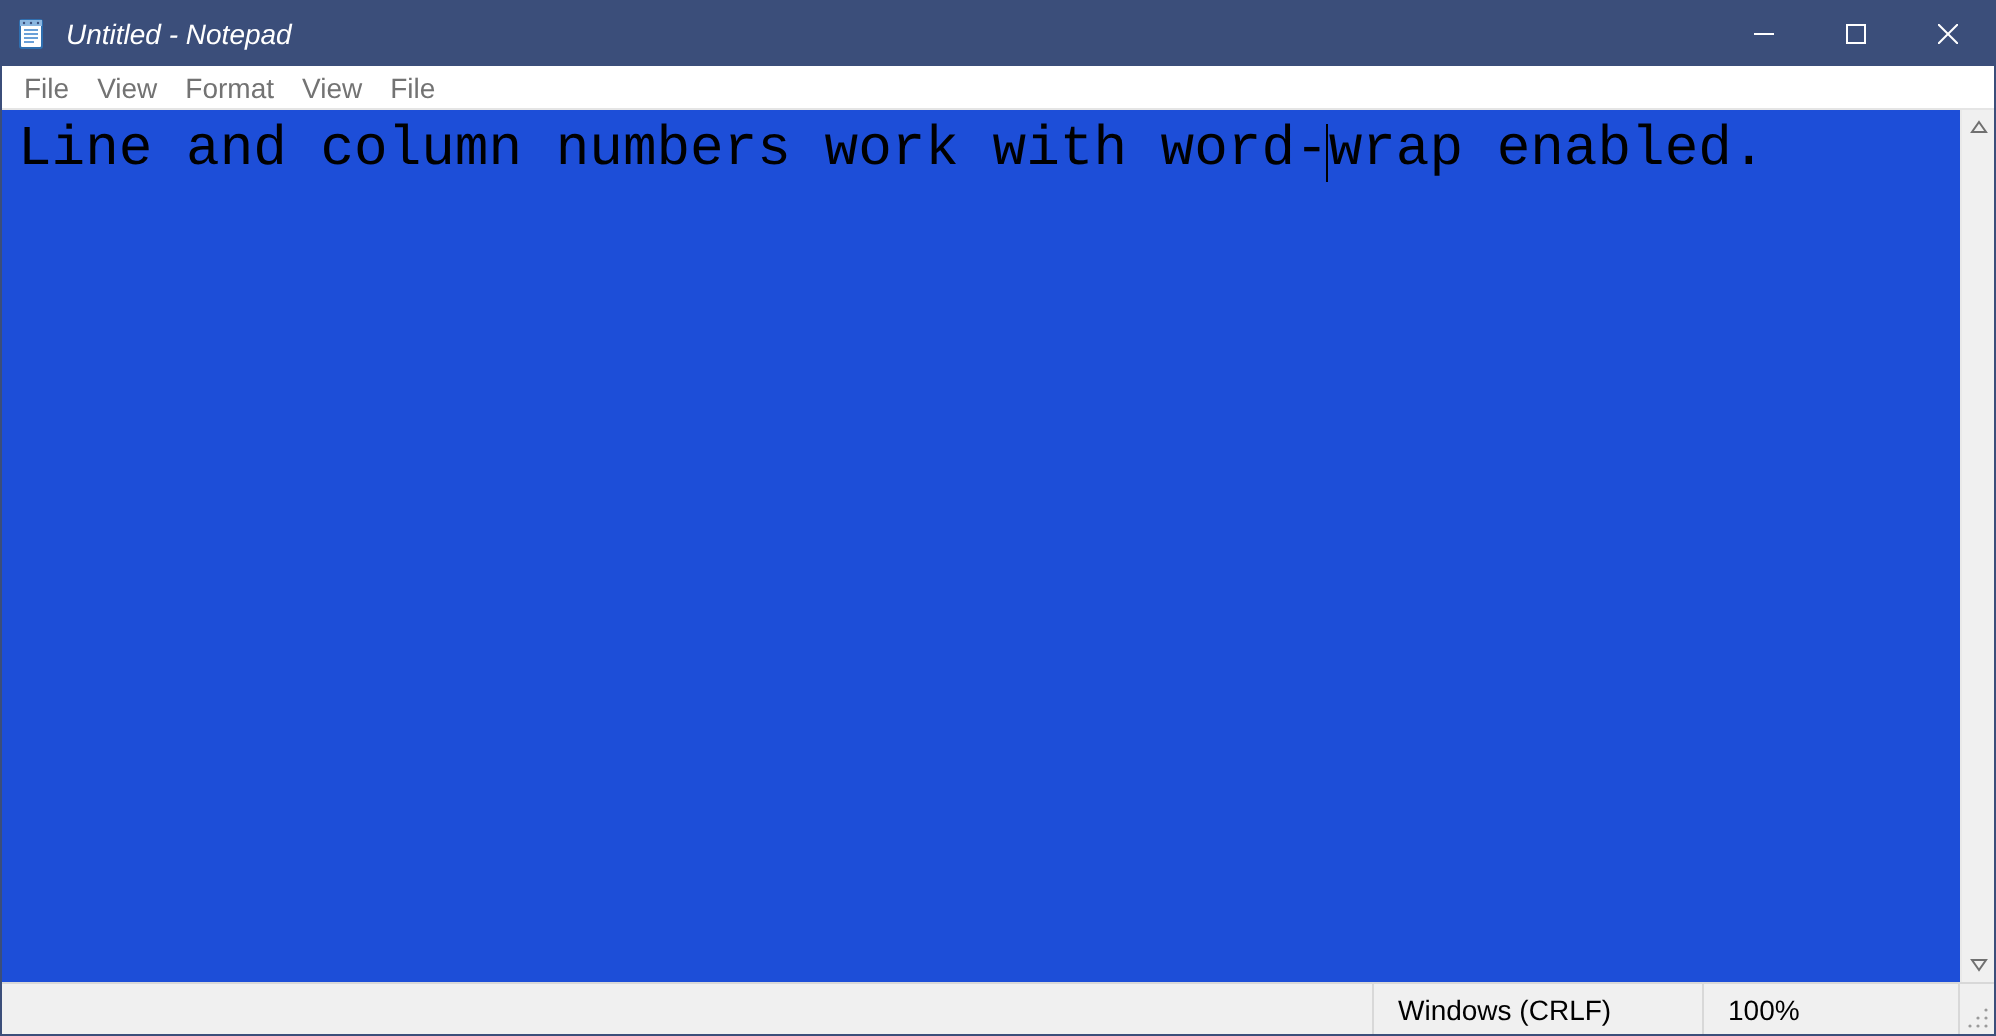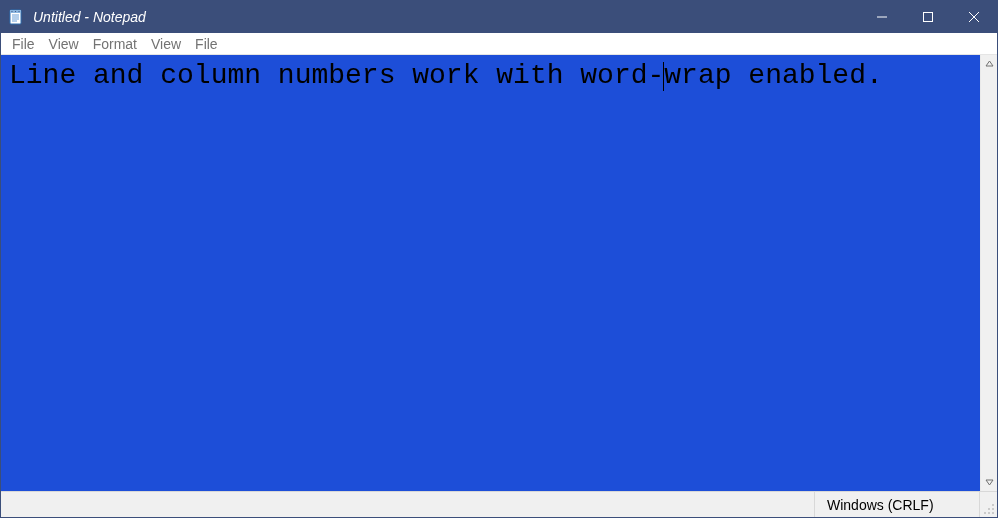--- a/index.html
+++ b/index.html
@@ -197,20 +197,21 @@
       <svg width="9" height="9" viewBox="0 0 9 9">
           <path d="M4.5 7 L1 2 L8 2 Z" fill="none" stroke="#707070" stroke-width="1"></path>
         </svg>
     </div>
   </div>
 </div>
 
 <div class="statusbar">
   <div class="status-filler"></div>
   <div class="status-cell status-encoding">Windows (CRLF)</div>
+  <div class="status-cell status-zoom">100%</div>
   <div class="resize-grip">
     <svg width="12" height="12" viewBox="0 0 12 12">
       <circle cx="10" cy="2" r="0.8" fill="#9a9a9a"></circle>
       <circle cx="10" cy="6" r="0.8" fill="#9a9a9a"></circle>
       <circle cx="6" cy="6" r="0.8" fill="#9a9a9a"></circle>
       <circle cx="10" cy="10" r="0.8" fill="#9a9a9a"></circle>
       <circle cx="6" cy="10" r="0.8" fill="#9a9a9a"></circle>
       <circle cx="2" cy="10" r="0.8" fill="#9a9a9a"></circle>
     </svg>
   </div>

